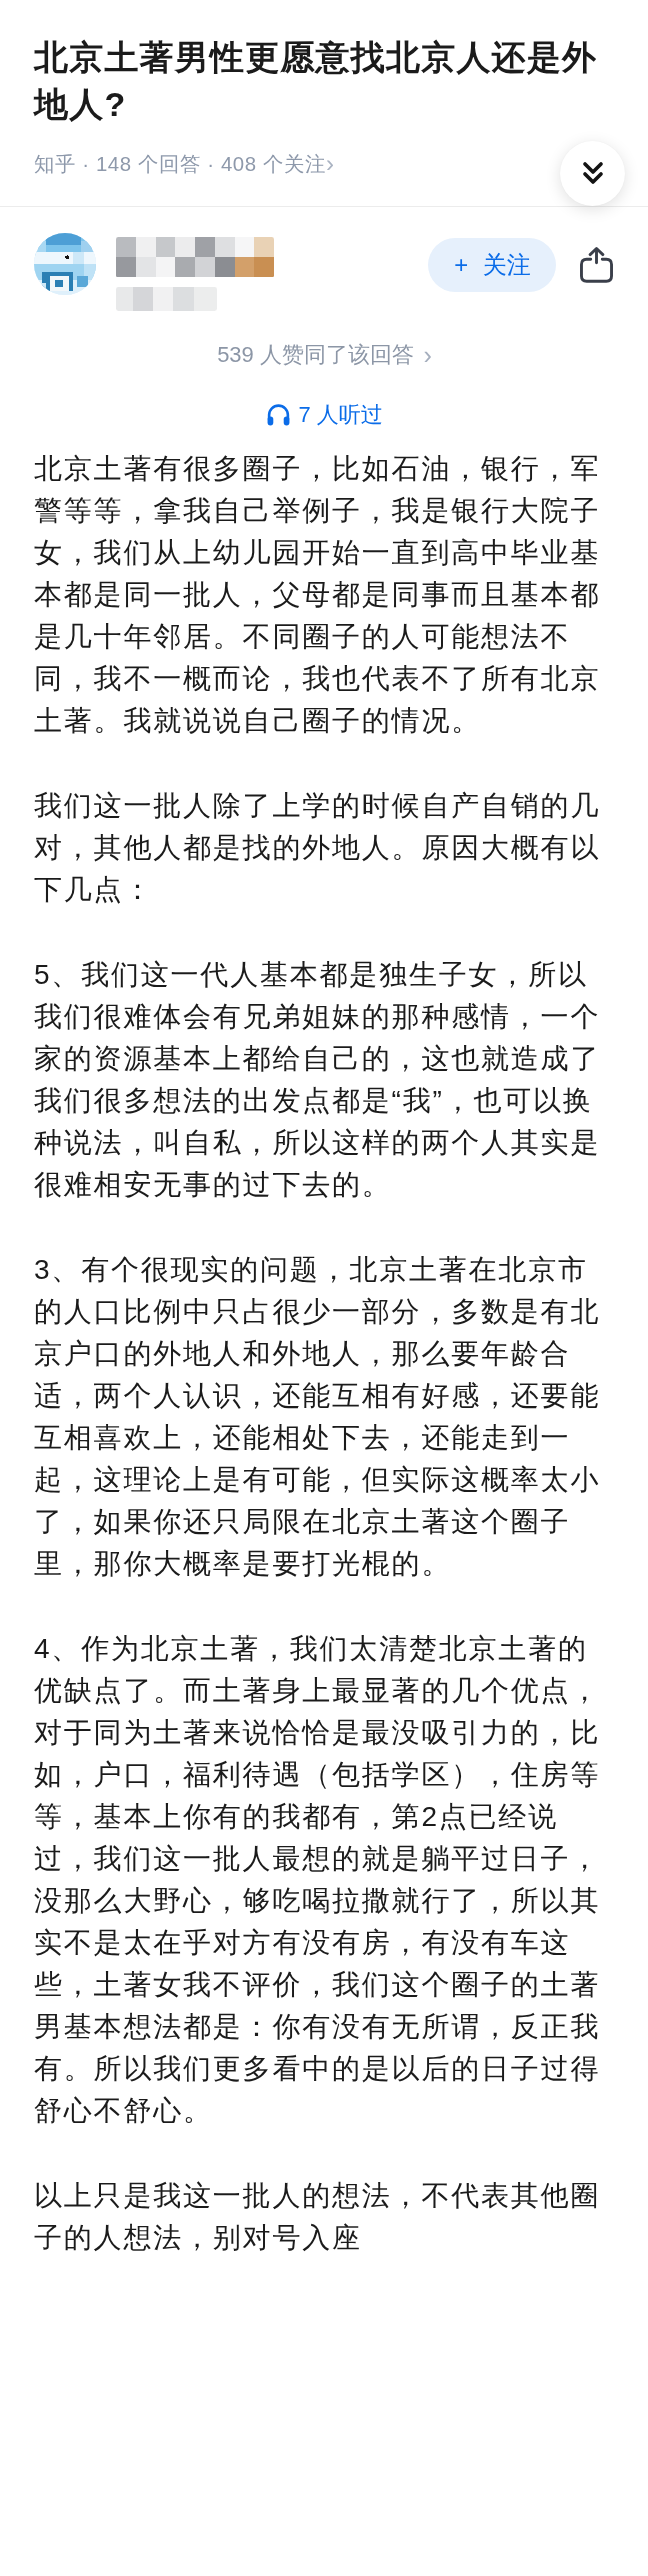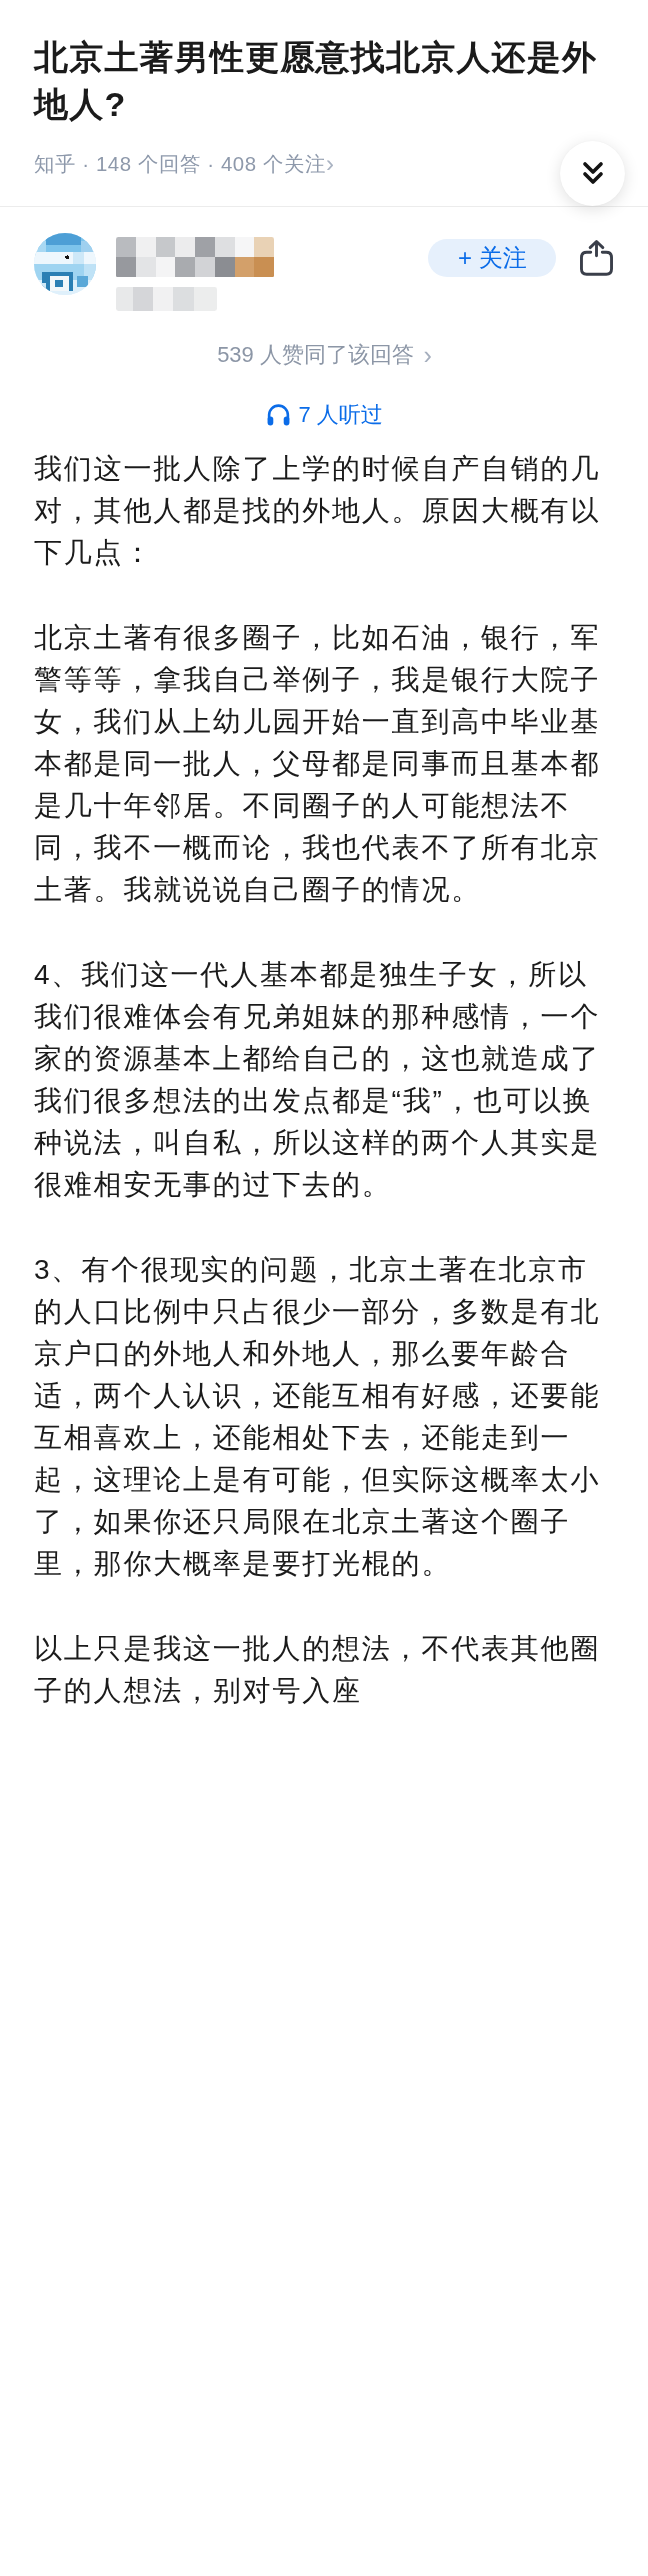--- a/index.html
+++ b/index.html
@@ -45,23 +45,23 @@
     background-size:158px 20.4px,158px 20.4px;
     background-position:0 0,0 20.4px;
     background-repeat:no-repeat,no-repeat;
   }
   .mosaic-bio{
     margin-top:9.6px; width:101px; height:24px; border-radius:2.4px;
     background:linear-gradient(90deg,#e8e9ea 0 17px,#d5d6d9 17px 37px,#f1f1f2 37px 57px,#dcdee0 57px 78px,#eceded 78px 101px);
   }
   .author-right { margin-left:auto; display:flex; align-items:center; padding-top:4.8px; }
   .follow-btn {
-    width:128px; height:38px; border:none; border-radius:27.5px;
+    width:128px; height:54px; border:none; border-radius:27.5px;
     background:#e6f0fc; color:#0b6ce8;
-    font-size:24px; font-family:Liberation Sans, sans-serif;
+    font-size:24px; font-family:Liberation Mono, monospace;
     display:flex; align-items:center; justify-content:center; gap:6px;
     cursor:pointer;
   }
   .share-btn { margin-left:21.6px; background:none; border:none; padding:0; cursor:pointer; display:flex; }
 
   
   .stats-row { margin-top:29px; display:flex; align-items:center; justify-content:space-between;flex-direction:column; }
   .upvotes { font-size:22px; color:#8c96a6; display:flex; align-items:center; gap:9.6px; }
   .upvotes .chev { font-size:25px; color:#a6afbe; line-height:22px; }
   .listen { font-size:22px; color:#0b6ce8; display:flex; align-items:center; gap:7.2px; background:none; border:none; padding:0; font-family:inherit; cursor:pointer;margin-top:30px; }
@@ -156,22 +156,23 @@
             <path d="M6 30 v-8 a18 18 0 0 1 36 0 v8" stroke="#0b6ce8" stroke-width="5" fill="none" stroke-linecap="round"></path>
             <rect x="3" y="25" width="11" height="17" rx="5.5" fill="#0b6ce8"></rect>
             <rect x="34" y="25" width="11" height="17" rx="5.5" fill="#0b6ce8"></rect>
           </svg>
         </span>
         <span>7 人听过</span>
       </button>
     </div>
 
     <div class="answer-body">
+      <p>北京土著有很多圈子，比如石油，银行，军警等等，拿我自己举例子，我是银行大院子女，我们从上幼儿园开始一直到高中毕业基本都是同一批人，父母都是同事而且基本都是几十年邻居。不同圈子的人可能想法不同，我不一概而论，我也代表不了所有北京土著。我就说说自己圈子的情况。</p>
       <p>我们这一批人除了上学的时候自产自销的几对，其他人都是找的外地人。原因大概有以下几点：</p>
-      <p>北京土著有很多圈子，比如石油，银行，军警等等，拿我自己举例子，我是银行大院子女，我们从上幼儿园开始一直到高中毕业基本都是同一批人，父母都是同事而且基本都是几十年邻居。不同圈子的人可能想法不同，我不一概而论，我也代表不了所有北京土著。我就说说自己圈子的情况。</p>
-      <p>4、我们这一代人基本都是独生子女，所以我们很难体会有兄弟姐妹的那种感情，一个家的资源基本上都给自己的，这也就造成了我们很多想法的出发点都是“我”，也可以换种说法，叫自私，所以这样的两个人其实是很难相安无事的过下去的。</p>
+      <p>5、我们这一代人基本都是独生子女，所以我们很难体会有兄弟姐妹的那种感情，一个家的资源基本上都给自己的，这也就造成了我们很多想法的出发点都是“我”，也可以换种说法，叫自私，所以这样的两个人其实是很难相安无事的过下去的。</p>
       <p>3、有个很现实的问题，北京土著在北京市的人口比例中只占很少一部分，多数是有北京户口的外地人和外地人，那么要年龄合适，两个人认识，还能互相有好感，还要能互相喜欢上，还能相处下去，还能走到一起，这理论上是有可能，但实际这概率太小了，如果你还只局限在北京土著这个圈子里，那你大概率是要打光棍的。</p>
+      <p>4、作为北京土著，我们太清楚北京土著的优缺点了。而土著身上最显著的几个优点，对于同为土著来说恰恰是最没吸引力的，比如，户口，福利待遇（包括学区），住房等等，基本上你有的我都有，第2点已经说过，我们这一批人最想的就是躺平过日子，没那么大野心，够吃喝拉撒就行了，所以其实不是太在乎对方有没有房，有没有车这些，土著女我不评价，我们这个圈子的土著男基本想法都是：你有没有无所谓，反正我有。所以我们更多看中的是以后的日子过得舒心不舒心。</p>
       <p>以上只是我这一批人的想法，不代表其他圈子的人想法，别对号入座</p>
     </div>
   </div>
 
 </div>
 
 
 </body></html>

